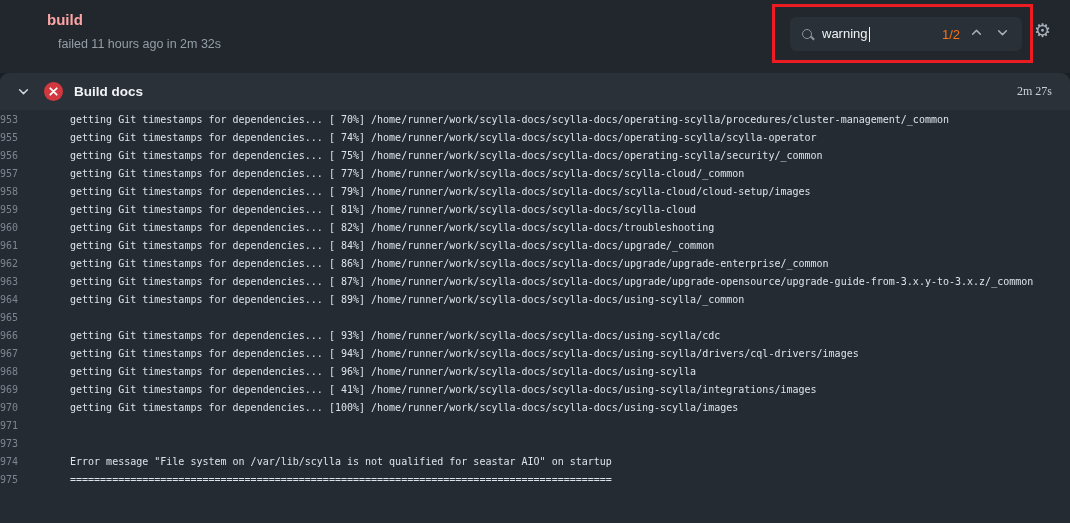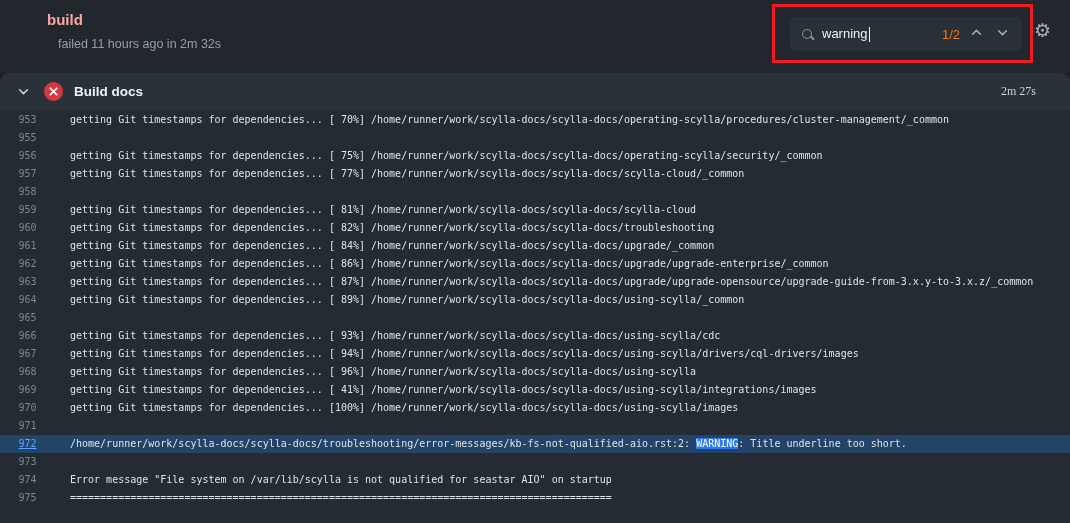--- a/index.html
+++ b/index.html
@@ -27,29 +27,29 @@
   .search-text { color:#f0f3f6; font-size:13px; white-space:pre; }
   .caret { display:inline-block; width:1px; height:15px; background:#f0f3f6; margin-left:1px; vertical-align:middle; }
   .counter { margin-left:auto; color:#f97316; font-size:13px; }
   .nav-btn { background:none; border:none; padding:2px 3px; margin-left:7px; cursor:pointer; display:flex; align-items:center; }
 
   .gear-btn { position:absolute; left:1034px; top:21px; z-index:2; background:none; border:none; padding:0;
     font-family:"DejaVu Sans", sans-serif; font-size:19px; color:#a7b0ba; cursor:pointer; line-height:1; }
 
   .panel { position:absolute; top:73px; left:0; width:1070px; height:450px;
     background:#252b32; border-radius:9px 9px 0 0; overflow:hidden; }
-  .step-header { height:37px; background:#2b3139; display:flex; align-items:center; padding:0 34px 0 17px; cursor:pointer; }
+  .step-header { height:37px; background:#2b3139; display:flex; align-items:center; padding:0 18px 0 17px; cursor:pointer; }
   .expander { display:flex; margin-right:14px; flex:none; }
   .fail-icon { display:flex; margin-right:11px; flex:none; }
   .step-name { font-weight:700; font-size:13.5px; color:#f0f3f6; }
   .step-duration { margin-left:auto; font-family:Liberation Serif, serif; font-size:12px; color:#c9d1d9; }
 
   .log-lines { font-family:"DejaVu Sans Mono", monospace; font-size:10px; color:#dce3ea; padding-top:1px; }
   .log-row { display:flex; height:18px; line-height:18px; white-space:pre; }
-  .gutter { width:55px; flex:none; text-align:center; color:#7d8590; cursor:pointer; }
+  .gutter { width:55px; flex:none; text-align:left; color:#7d8590; cursor:pointer; }
   .line-content { margin-left:15px; }
   .log-row.highlighted { background:#234466; }
   .log-row.highlighted .gutter { color:#58a6ff; text-decoration:underline; }
   .match-current { background:#2c7bf2; color:#ffffff; border-radius:1px; }
 </style>
 </head>
 <body>
 
 <div class="top-bar">
   <div class="job-title">build</div>
@@ -93,35 +93,34 @@
       <svg width="19" height="19" viewBox="0 0 16 16">
           <circle cx="8" cy="8" r="8" fill="#d2383f"></circle>
           <path d="M5.3 5.3l5.4 5.4M10.7 5.3l-5.4 5.4" stroke="#ffffff" stroke-width="1.5" stroke-linecap="round"></path>
         </svg>
     </span>
     <span class="step-name">Build docs</span>
     <span class="step-duration">2m 27s</span>
   </div>
   <div class="log-lines">
       <div class="log-row"><span class="gutter">953</span><span class="line-content">getting Git timestamps for dependencies... [ 70%] /home/runner/work/scylla-docs/scylla-docs/operating-scylla/procedures/cluster-management/_common</span></div>
-      <div class="log-row"><span class="gutter">955</span></div>
+      <div class="log-row"><span class="gutter">955</span><span class="line-content">getting Git timestamps for dependencies... [ 74%] /home/runner/work/scylla-docs/scylla-docs/operating-scylla/scylla-operator</span></div>
       <div class="log-row"><span class="gutter">956</span><span class="line-content">getting Git timestamps for dependencies... [ 75%] /home/runner/work/scylla-docs/scylla-docs/operating-scylla/security/_common</span></div>
       <div class="log-row"><span class="gutter">957</span><span class="line-content">getting Git timestamps for dependencies... [ 77%] /home/runner/work/scylla-docs/scylla-docs/scylla-cloud/_common</span></div>
-      <div class="log-row"><span class="gutter">958</span></div>
+      <div class="log-row"><span class="gutter">958</span><span class="line-content">getting Git timestamps for dependencies... [ 79%] /home/runner/work/scylla-docs/scylla-docs/scylla-cloud/cloud-setup/images</span></div>
       <div class="log-row"><span class="gutter">959</span><span class="line-content">getting Git timestamps for dependencies... [ 81%] /home/runner/work/scylla-docs/scylla-docs/scylla-cloud</span></div>
       <div class="log-row"><span class="gutter">960</span><span class="line-content">getting Git timestamps for dependencies... [ 82%] /home/runner/work/scylla-docs/scylla-docs/troubleshooting</span></div>
       <div class="log-row"><span class="gutter">961</span><span class="line-content">getting Git timestamps for dependencies... [ 84%] /home/runner/work/scylla-docs/scylla-docs/upgrade/_common</span></div>
       <div class="log-row"><span class="gutter">962</span><span class="line-content">getting Git timestamps for dependencies... [ 86%] /home/runner/work/scylla-docs/scylla-docs/upgrade/upgrade-enterprise/_common</span></div>
       <div class="log-row"><span class="gutter">963</span><span class="line-content">getting Git timestamps for dependencies... [ 87%] /home/runner/work/scylla-docs/scylla-docs/upgrade/upgrade-opensource/upgrade-guide-from-3.x.y-to-3.x.z/_common</span></div>
       <div class="log-row"><span class="gutter">964</span><span class="line-content">getting Git timestamps for dependencies... [ 89%] /home/runner/work/scylla-docs/scylla-docs/using-scylla/_common</span></div>
       <div class="log-row"><span class="gutter">965</span></div>
       <div class="log-row"><span class="gutter">966</span><span class="line-content">getting Git timestamps for dependencies... [ 93%] /home/runner/work/scylla-docs/scylla-docs/using-scylla/cdc</span></div>
       <div class="log-row"><span class="gutter">967</span><span class="line-content">getting Git timestamps for dependencies... [ 94%] /home/runner/work/scylla-docs/scylla-docs/using-scylla/drivers/cql-drivers/images</span></div>
       <div class="log-row"><span class="gutter">968</span><span class="line-content">getting Git timestamps for dependencies... [ 96%] /home/runner/work/scylla-docs/scylla-docs/using-scylla</span></div>
       <div class="log-row"><span class="gutter">969</span><span class="line-content">getting Git timestamps for dependencies... [ 41%] /home/runner/work/scylla-docs/scylla-docs/using-scylla/integrations/images</span></div>
       <div class="log-row"><span class="gutter">970</span><span class="line-content">getting Git timestamps for dependencies... [100%] /home/runner/work/scylla-docs/scylla-docs/using-scylla/images</span></div>
       <div class="log-row"><span class="gutter">971</span><span class="line-content"></span></div>
-      <div class="log-row highlighted"><span class="gutter">972</span><span class="line-content"><span>/home/runner/work/scylla-docs/scylla-docs/troubleshooting/error-messages/kb-fs-not-qualified-aio.rst:2: </span><span class="match-current">WARNING</span><span>: Title underline too short.</span></span></div>
       <div class="log-row"><span class="gutter">973</span><span class="line-content"></span></div>
       <div class="log-row"><span class="gutter">974</span><span class="line-content">Error message "File system on /var/lib/scylla is not qualified for seastar AIO" on startup</span></div>
       <div class="log-row"><span class="gutter">975</span><span class="line-content">==========================================================================================</span></div>
     </div>
 </div>
 
 </body></html>

